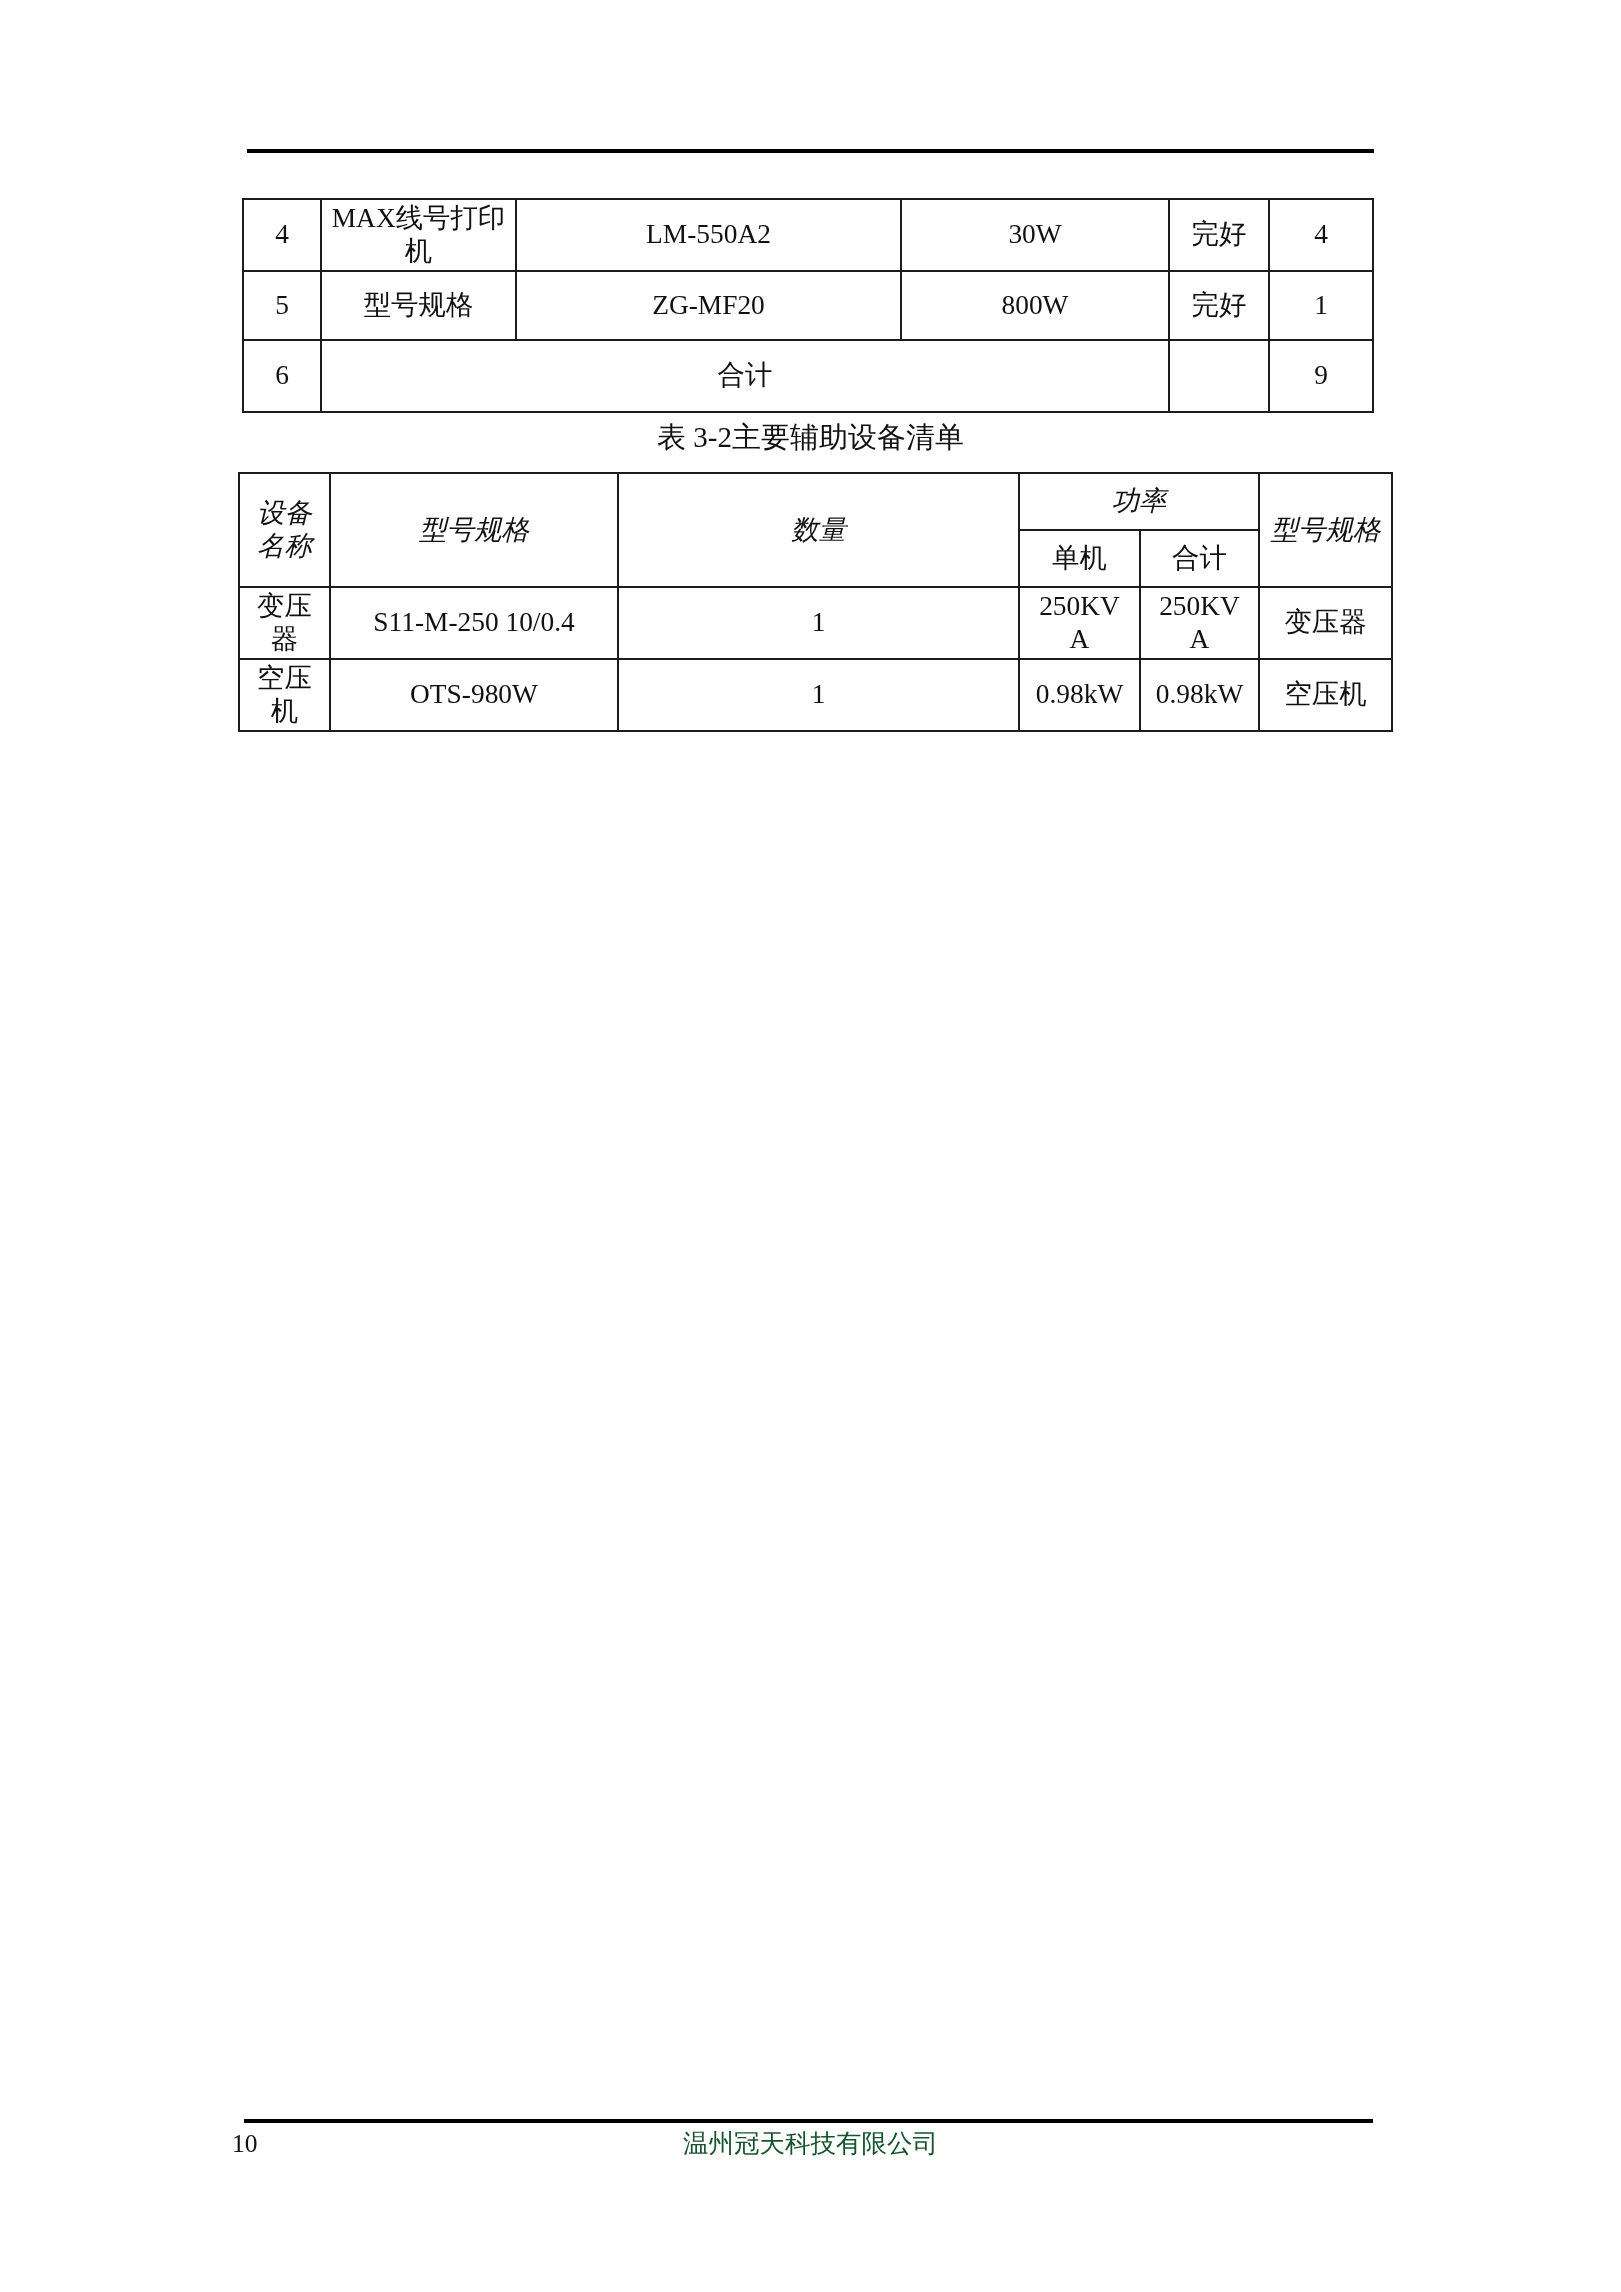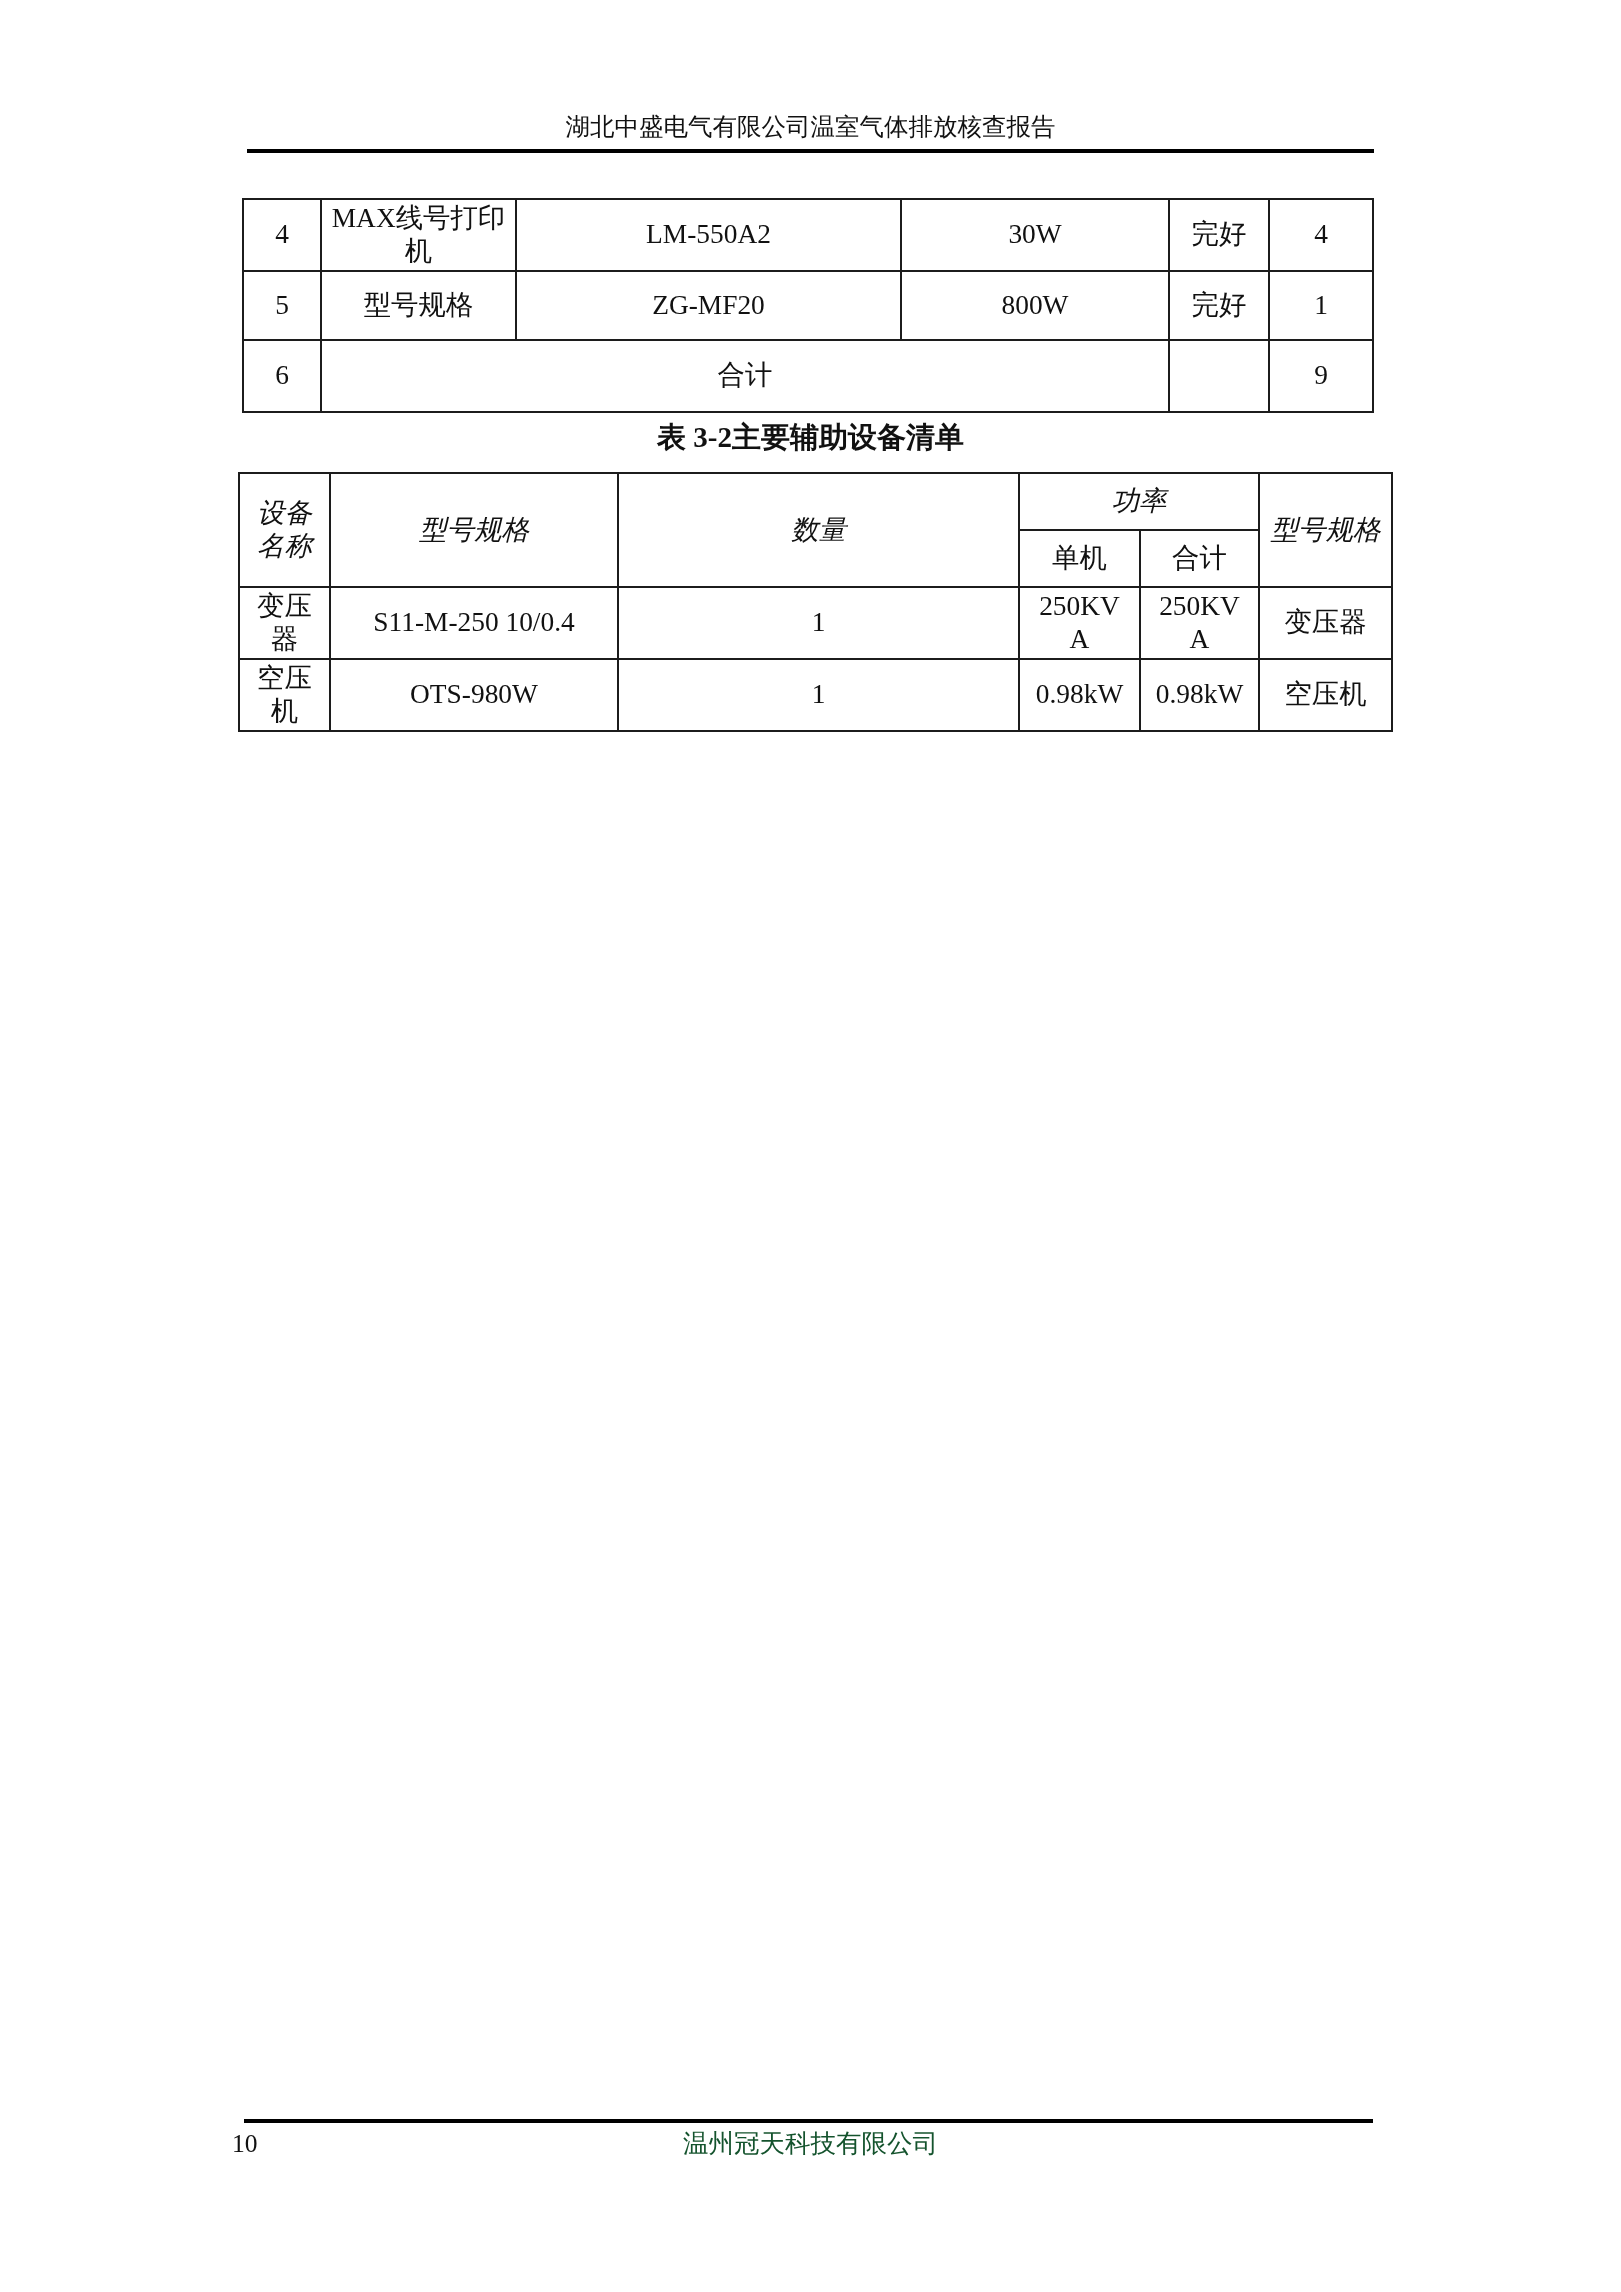--- a/index.html
+++ b/index.html
@@ -32,37 +32,36 @@
   .t1 .r3 { height:72px; }
 
   .t2 { left:238px; top:472px; width:1155px; }
   .t2 .hr1 { height:57px;font-style:italic; }
   .t2 .hr2 { height:57px; }
   .t2 .dr1 { height:64px;font-family:Liberation Serif, serif; }
   .t2 .dr2 { height:65px; }
 
   .caption {
     position:absolute; top:419px; left:0; width:100%;
-    text-align:center; font-size:29px; font-weight:bold; line-height:1.25; color:#111;
+    text-align:center; font-size:29px; font-weight:normal; line-height:1.25; color:#111;
   }
   .footer-page {
     position:absolute; top:2129px; left:232px;
     font-size:25.5px; line-height:1.2; color:#111;
   }
   .footer-company {
     position:absolute; top:2129px; left:0; width:100%;
     text-align:center; font-size:25.5px; line-height:1.2; color:#14532d;
   }
 </style>
 </head>
 <body>
 
 <div class="page">
 
-  <div class="header-title">湖北中盛电气有限公司温室气体排放核查报告</div>
   <div class="rule header-rule"></div>
 
   <table class="t1">
     <colgroup>
       <col style="width:78px">
         <col style="width:195px">
         <col style="width:385px">
       <col style="width:268px">
         <col style="width:100px">
         <col style="width:104px">

